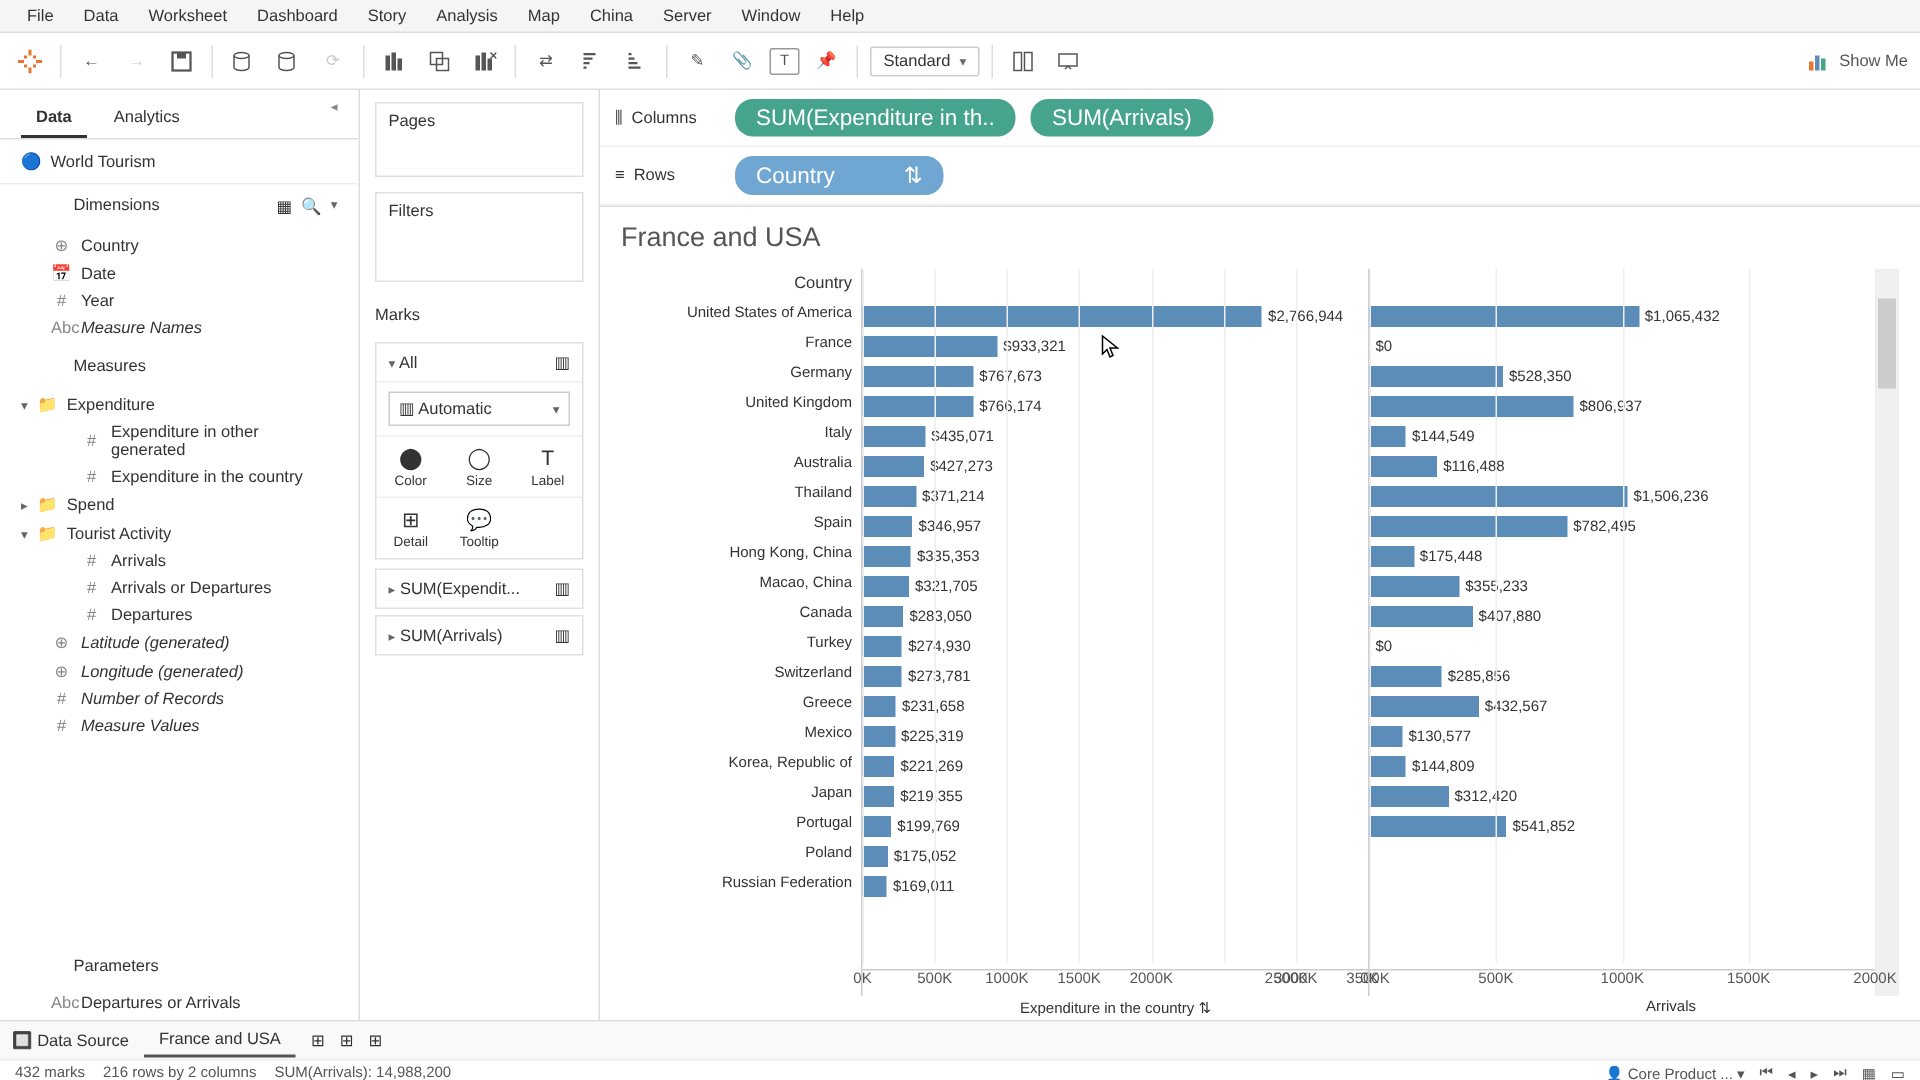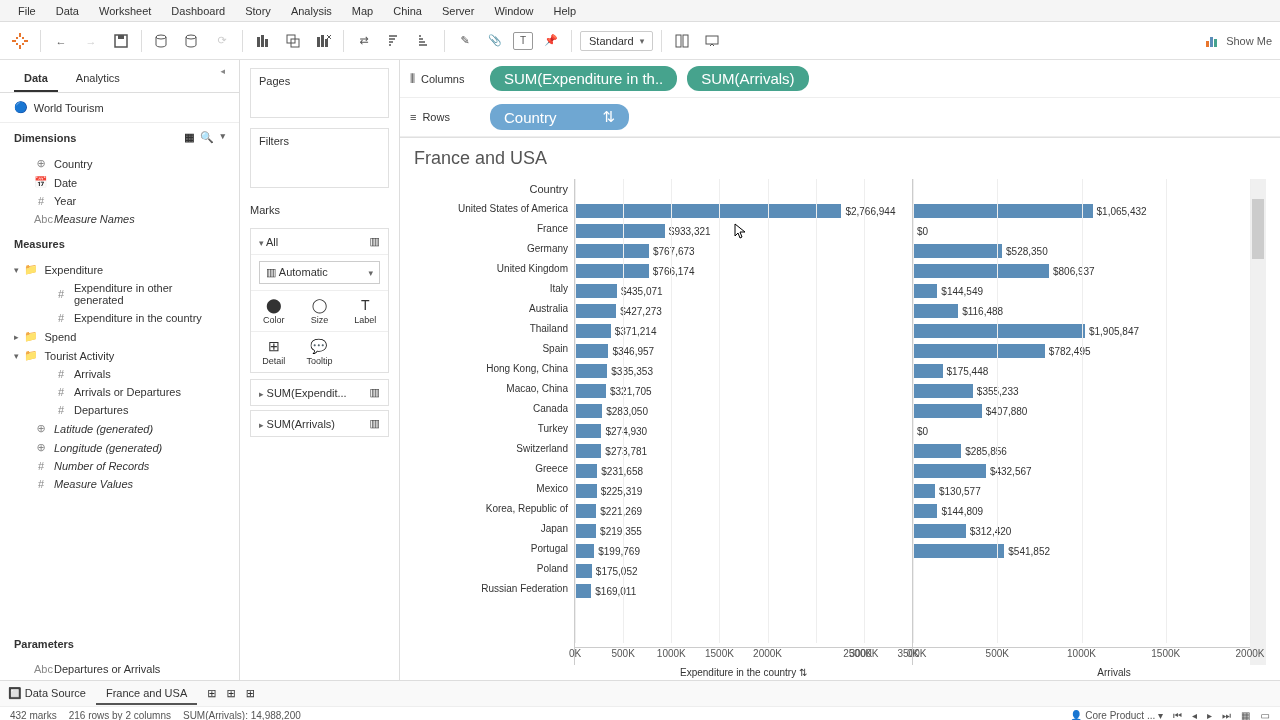--- a/index.html
+++ b/index.html
@@ -11,21 +11,21 @@
 .tb-btn { width: 24px; height: 24px; display: flex; align-items: center; justify-content: center; border-radius: 2px; color: #555; }
 .tb-btn svg { width: 16px; height: 16px; }
 .tb-dropdown { display: flex; align-items: center; gap: 6px; border: 1px solid #ccc; padding: 3px 8px; border-radius: 2px; }
 .showme { margin-left: auto; display: flex; align-items: center; gap: 6px; color: #555; }
 .main-area { display: flex; height: 620px; }
 .left-panel { width: 240px; border-right: 1px solid #ddd; display: flex; flex-direction: column; }
 .data-tabs { display: flex; padding: 6px 14px 0; border-bottom: 1px solid #ddd; }
 .data-tabs .tab { padding: 6px 10px; margin-right: 8px; }
 .data-tabs .tab.active { border-bottom: 2px solid #333; font-weight: 600; }
 .datasource { display: flex; align-items: center; gap: 6px; padding: 8px 14px; border-bottom: 1px solid #eee; }
-.section-header { display: flex; align-items: flex-end; justify-content: space-between; padding: 8px 14px; font-weight: 700; }
+.section-header { display: flex; align-items: flex-start; justify-content: space-between; padding: 8px 14px; font-weight: 400; margin-left: 35px; }
 .section-header .tools { display: flex; gap: 6px; }
 .field-list { padding: 2px 6px; overflow: auto; }
 .field-row { display: flex; align-items: center; gap: 6px; padding: 3px 8px; }
 .field-row.indent { padding-left: 28px; }
 .field-row.indent2 { padding-left: 48px; }
 .field-row .icon { width: 14px; text-align: center; color: #888; }
 .field-row .label.italic { font-style: italic; }
 .middle-panel { width: 160px; border-right: 1px solid #ddd; padding: 8px 0; }
 .mp-section { padding: 6px 10px; font-size: 11px; }
 .mp-card { margin: 6px 10px; border: 1px solid #e0e0e0; }
@@ -487,21 +487,21 @@
           <div class="bar-row">
             <div class="bar" style="width:7.22745%"></div>
             <span class="bar-label">$144,549</span>
           </div>
           <div class="bar-row">
             <div class="bar" style="width:13.392599999999998%"></div>
             <span class="bar-label">$116,488</span>
           </div>
           <div class="bar-row">
             <div class="bar" style="width:51.02755%"></div>
-            <span class="bar-label">$1,905,847</span>
+            <span class="bar-label">$1,506,236</span>
           </div>
           <div class="bar-row">
             <div class="bar" style="width:39.124750000000006%"></div>
             <span class="bar-label">$782,495</span>
           </div>
           <div class="bar-row">
             <div class="bar" style="width:8.772400000000001%"></div>
             <span class="bar-label">$175,448</span>
           </div>
           <div class="bar-row">

